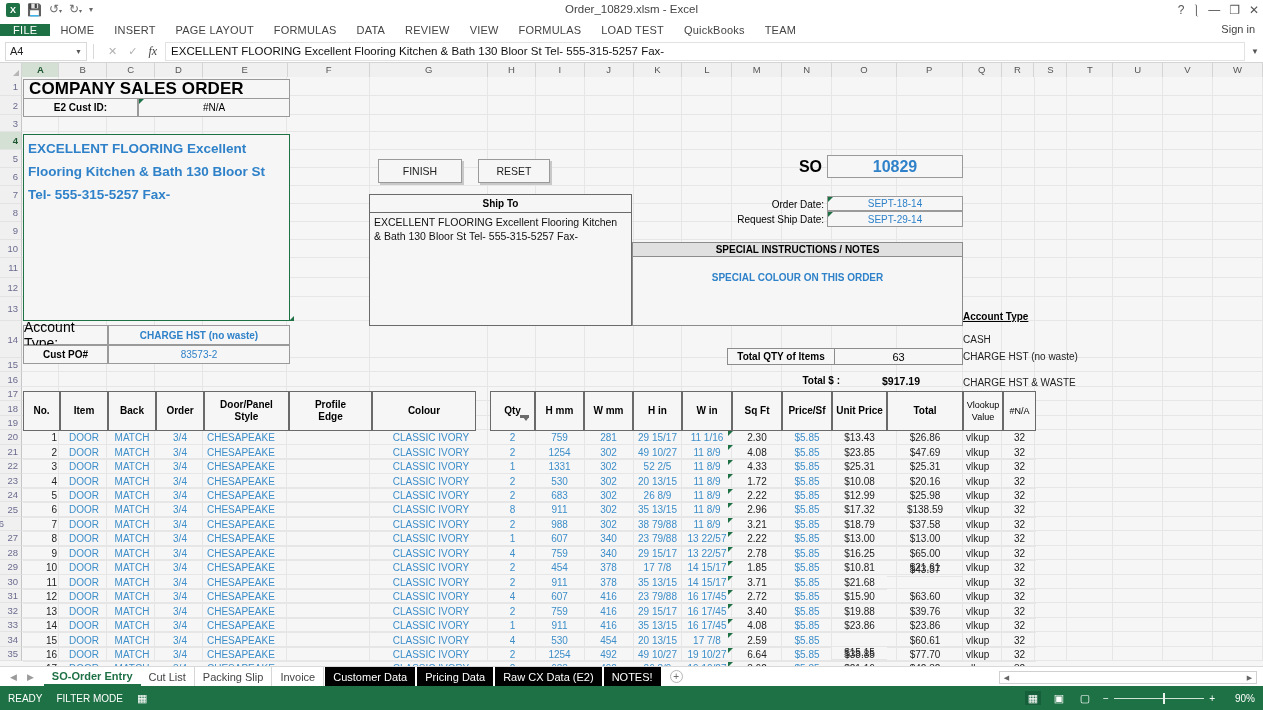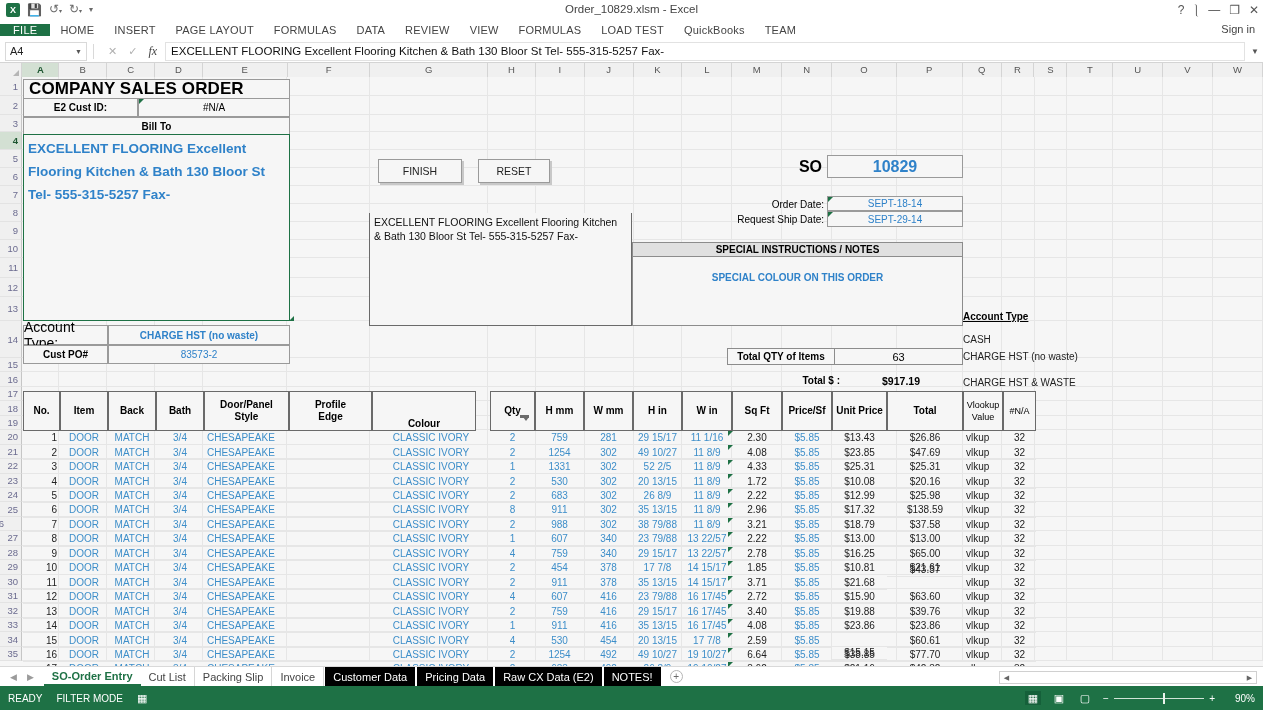--- a/index.html
+++ b/index.html
@@ -1178,23 +1178,20 @@
     </div>
 
     <div class="ov boxed" style="left:23px; top:35px; width:115px; height:19px; display:flex; align-items:center; justify-content:center;">
       <span style="font-size:10px;font-weight:bold">E2 Cust ID:</span>
     </div>
     <div class="ov boxed" style="left:138px; top:35px; width:152px; height:19px; display:flex; align-items:center; justify-content:center; position:absolute;">
       <span style="font-size:10px">#N/A</span>
       <i class="greenmark" style="left:0;top:0;"></i>
     </div>
 
-    <div class="ov billto-hdr" style="left:23px; top:54px; width:267px; height:17px; line-height:17px;">
-      <span>Bill To</span>
-    </div>
     <div class="ov billto-body" style="left:23px; top:71px; width:267px; height:187px;">
       <span>EXCELLENT FLOORING Excellent Flooring Kitchen &amp; Bath 130 Bloor St Tel- 555-315-5257 Fax-</span>
       <i class="greenmark" style="left:265px;bottom:-1px;border-top:none;border-bottom:5px solid #1e7145;border-left:5px solid transparent;border-right:none;"></i>
     </div>
 
     <div class="ov boxed" style="left:23px; top:262px; width:85px; height:20px; display:flex; align-items:center; justify-content:center;">
       <span style="font-size:14px;font-weight:normal">Account Type:</span>
     </div>
     <div class="ov boxed" style="left:108px; top:262px; width:182px; height:20px; display:flex; align-items:center; justify-content:center;">
       <span class="blue" style="font-size:10px;font-weight:bold">CHARGE HST (no waste)</span>
@@ -1207,20 +1204,23 @@
       <span class="blue" style="font-size:10px">83573-2</span>
     </div>
 
     <div class="ov btn-xl" style="left:378px; top:96px; width:84px; height:24px;">
       <span>FINISH</span>
     </div>
     <div class="ov btn-xl" style="left:478px; top:96px; width:72px; height:24px;">
       <span>RESET</span>
     </div>
 
+    <div class="ov" style="left:369px; top:131px; width:263px; height:19px; border:1px solid #6a6a6a; background:#f6f6f6; display:flex; align-items:center; justify-content:center;">
+      <span style="font-size:10px;font-weight:bold">Ship To</span>
+    </div>
     <div class="ov" style="left:369px; top:150px; width:263px; height:113px; border:1px solid #6a6a6a; border-top:none; background:#f6f6f6; padding:2px 4px; font-size:10.5px; color:#111; line-height:14px;">
       <span>EXCELLENT FLOORING Excellent Flooring Kitchen &amp; Bath 130 Bloor St Tel- 555-315-5257 Fax-</span>
     </div>
 
     <div class="ov" style="left:770px; top:92px; width:52px; height:23px; display:flex; align-items:center; justify-content:flex-end; font-size:16px; font-weight:bold; color:#000;">
       <span>SO</span>
     </div>
     <div class="ov" style="left:827px; top:92px; width:136px; height:23px; border:1px solid #9a9a9a; background:#f6f6f6; display:flex; align-items:center; justify-content:center;">
       <span class="blue-b" style="font-size:16px">10829</span>
     </div>
@@ -1279,31 +1279,31 @@
         <div class="thead-cell" style="left: 23px; top: 328px; width: 37px; height: 40px;">
           <span style="white-space: pre-line;">No.</span>
         </div>
         <div class="thead-cell" style="left: 60px; top: 328px; width: 48px; height: 40px;">
           <span style="white-space: pre-line;">Item</span>
         </div>
         <div class="thead-cell" style="left: 108px; top: 328px; width: 48px; height: 40px;">
           <span style="white-space: pre-line;">Back</span>
         </div>
         <div class="thead-cell" style="left: 156px; top: 328px; width: 48px; height: 40px;">
-          <span style="white-space: pre-line;">Bath</span>
+          <span style="white-space: pre-line;">Order</span>
         </div>
         <div class="thead-cell" style="left: 204px; top: 328px; width: 85px; height: 40px;">
           <span style="white-space: pre-line;">Door/Panel
 Style</span>
         </div>
         <div class="thead-cell" style="left: 289px; top: 328px; width: 83px; height: 40px;">
           <span style="white-space: pre-line;">Profile
 Edge</span>
         </div>
-        <div class="thead-cell" style="left: 372px; top: 328px; width: 104px; height: 40px; align-items: flex-end;">
+        <div class="thead-cell" style="left: 372px; top: 328px; width: 104px; height: 40px;">
           <span style="white-space: pre-line;">Colour</span>
         </div>
         <div class="thead-cell" style="left: 490px; top: 328px; width: 45px; height: 40px;">
           <span style="white-space: pre-line;">Qty</span>
           <i class="filt" style="position: absolute; right: 5px; bottom: 7px;"></i>
         </div>
         <div class="thead-cell" style="left: 535px; top: 328px; width: 49px; height: 40px;">
           <span style="white-space: pre-line;">H mm</span>
         </div>
         <div class="thead-cell" style="left: 584px; top: 328px; width: 49px; height: 40px;">

